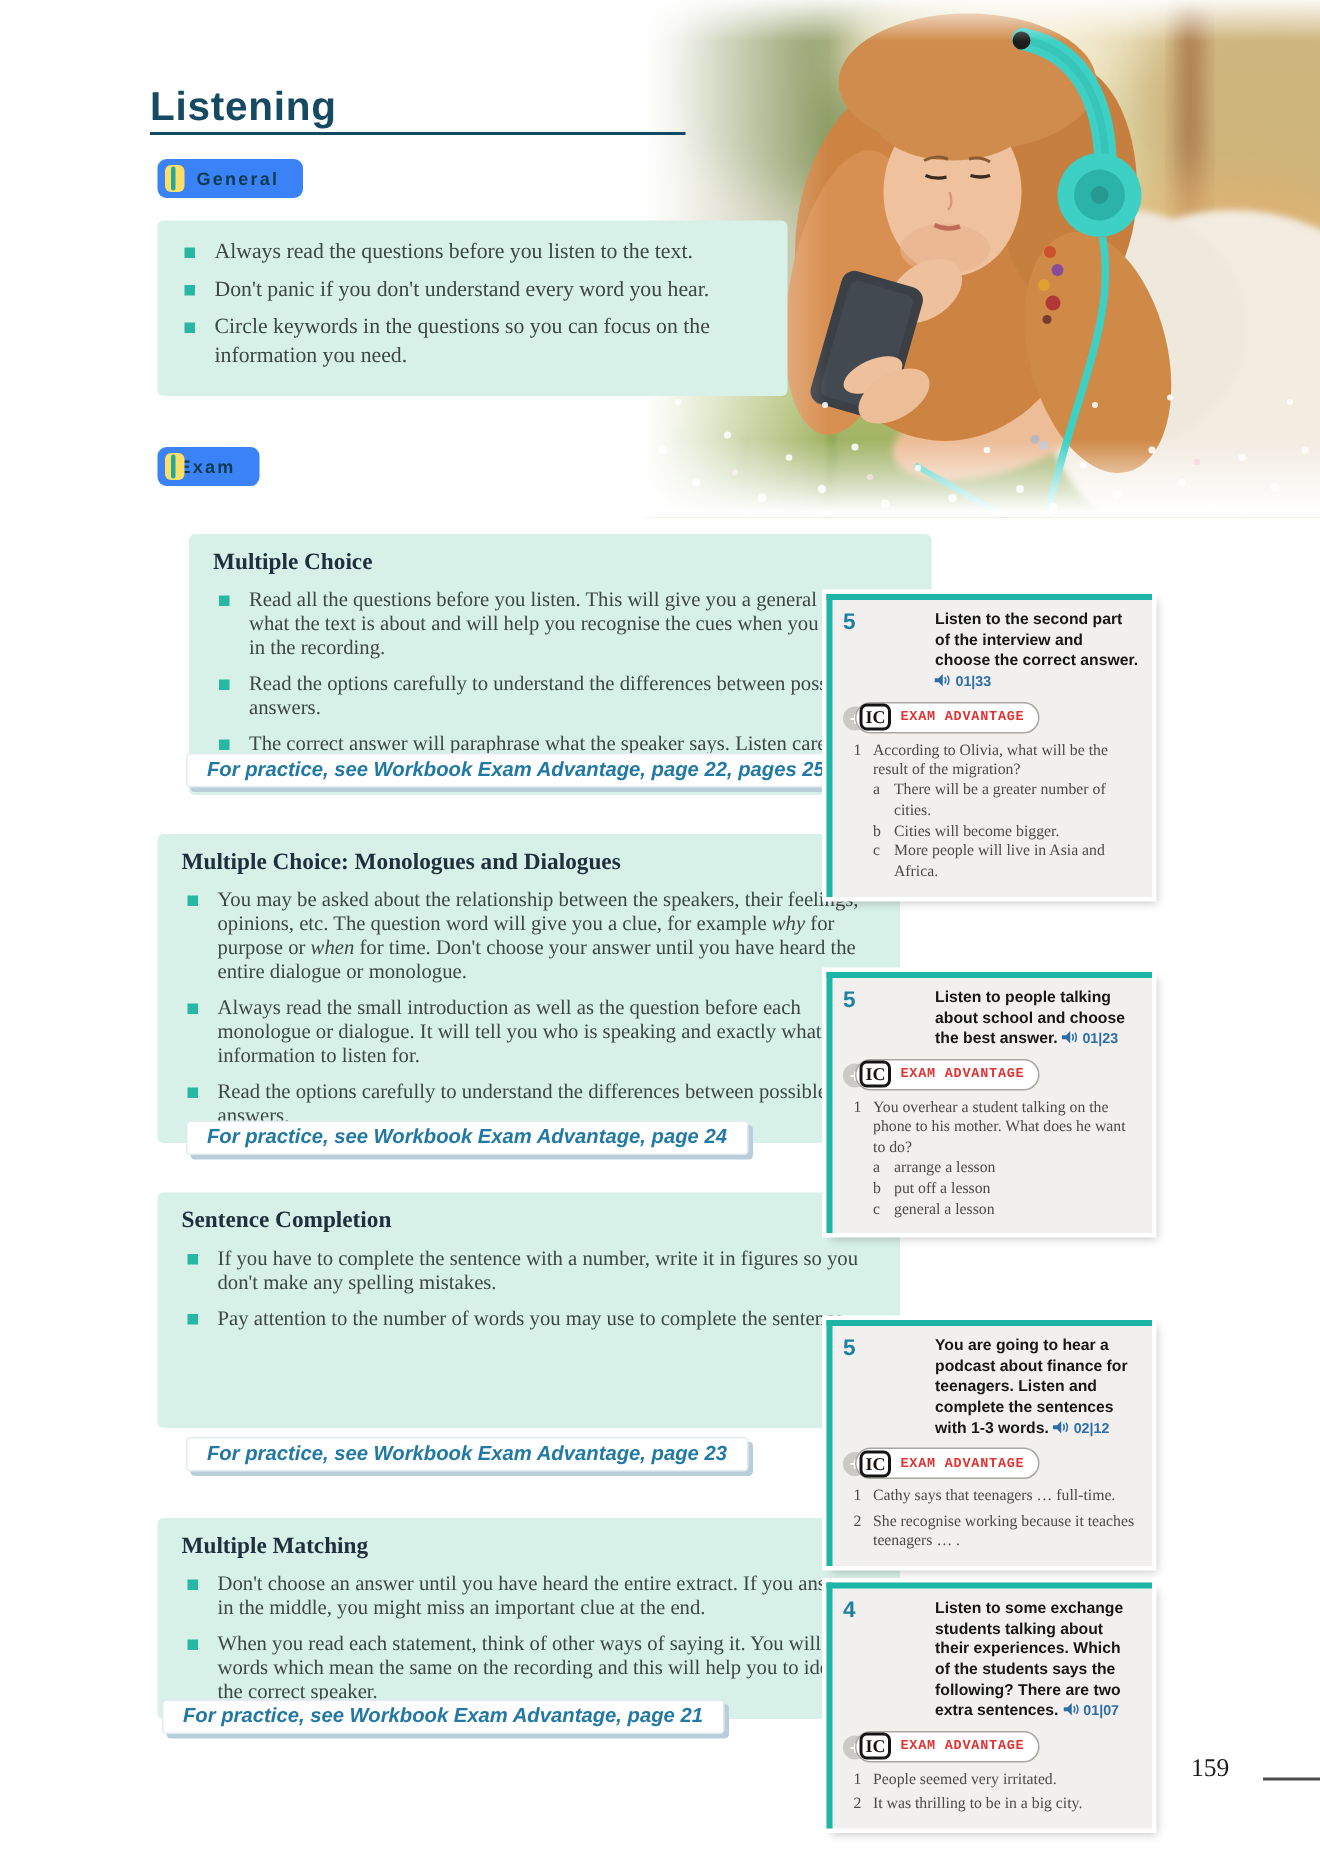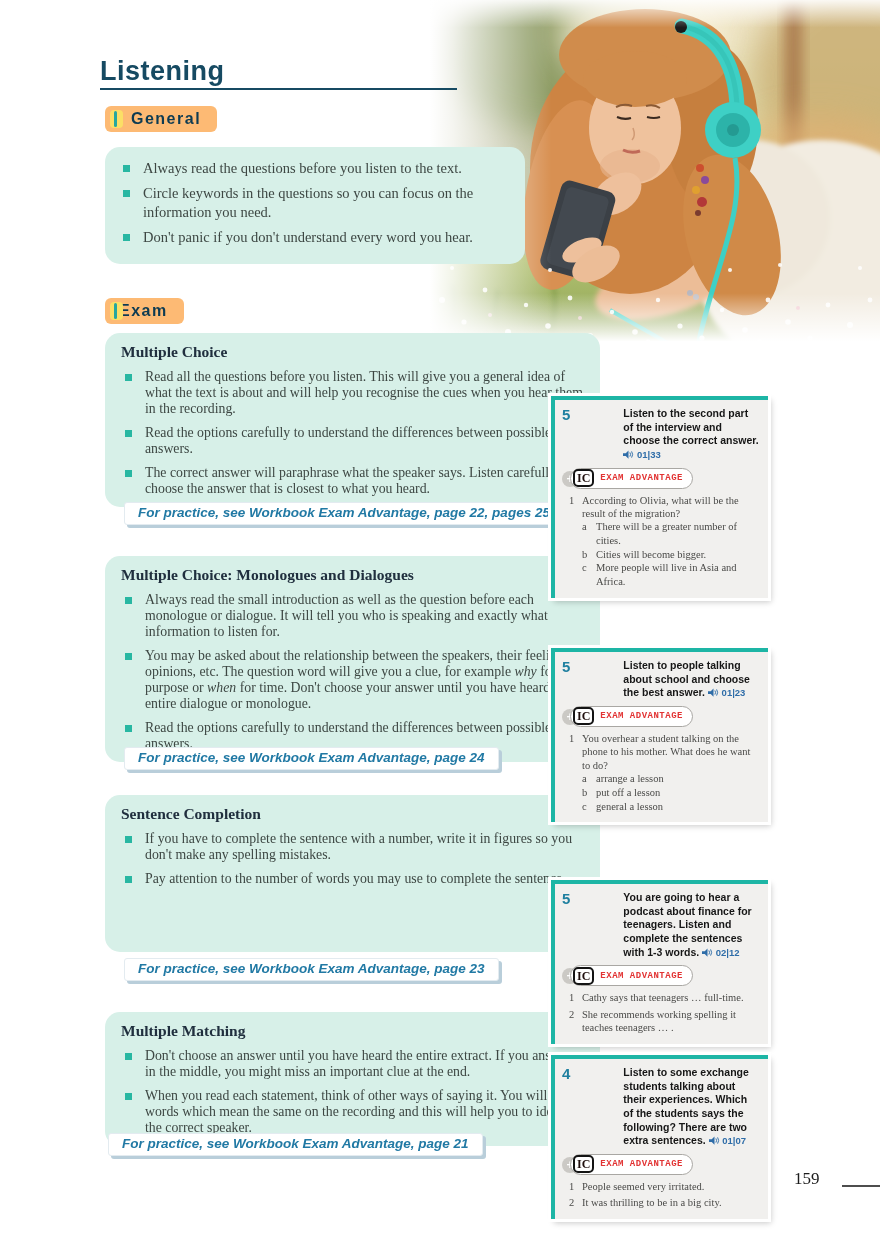--- a/index.html
+++ b/index.html
@@ -14,32 +14,32 @@
       linear-gradient(0deg,#fff 1%,rgba(255,255,255,0) 15%),
       linear-gradient(180deg,rgba(255,255,255,.9) 0%,rgba(255,255,255,0) 8%);}
 
   
   .title{position:absolute;left:100px;top:56px;font-family:"Liberation Sans",sans-serif;
          font-weight:bold;font-size:27px;letter-spacing:.5px;color:#164a62;z-index:3;}
   .title-rule{position:absolute;left:100px;top:88px;width:357px;height:2px;background:#164a62;z-index:3;}
 
   
   .badge{position:absolute;z-index:3;display:inline-flex;align-items:center;height:26px;
-         background:#fdba74;border-radius:6px;padding:0 16px 0 26px;
-         font-family:"Liberation Sans",sans-serif;font-weight:bold;font-size:16px;
+         background:#3b82f6;border-radius:6px;padding:0 16px 0 26px;
+         font-family:"Liberation Sans",sans-serif;font-weight:bold;font-size:12px;
          letter-spacing:1.5px;color:#0d3b52;}
   .badge::before{content:"";position:absolute;left:5px;top:4px;bottom:4px;width:13px;
          background:#fbdf66;border-radius:4px;}
   .badge::after{content:"";position:absolute;left:9px;top:5px;bottom:5px;width:3px;
          background:#25a89e;border-radius:2px;}
   .badge-general{left:105px;top:106px;}
   .badge-exam{left:105px;top:298px;padding-left:14px;}
 
   
-  .mintbox{position:absolute;background:#d7f0e8;border-radius:15px;box-sizing:border-box;z-index:2;}
+  .mintbox{position:absolute;background:#d7f0e8;border-radius:4px;box-sizing:border-box;z-index:2;}
   .genbox{left:105px;top:147px;width:420px;min-height:101px;padding:12px 14px 10px 14px;
           font-size:14.5px;line-height:1.32;color:#3d4743;}
   .secbox{left:105px;width:495px;padding:9px 16px 10px 16px;font-size:13.8px;line-height:1.16;color:#3d4743;}
   .sec-title{font-family:"Liberation Serif",serif;font-weight:bold;font-size:15.5px;
              color:#202f3e;margin:1px 0 8px 0;}
   ul.bullets{list-style:none;margin:0;padding:0;}
   .bullets li{position:relative;padding-left:24px;margin-bottom:8px;}
   .bullets li:last-child{margin-bottom:0;}
   .bullets li::before{content:"";position:absolute;left:4px;top:5px;width:7px;height:7px;background:#28b7a2;}
   .genbox .bullets li{margin-bottom:6px;}
@@ -219,44 +219,44 @@
 
   <div class="title">Listening</div>
   <div class="title-rule"></div>
 
   <div class="badge badge-general">
     <span>General</span>
   </div>
   <div class="mintbox genbox">
     <ul class="bullets">
       <li>Always read the questions before you listen to the text.</li>
+      <li>Don't panic if you don't understand every word you hear.</li>
       <li>Circle keywords in the questions so you can focus on the information you need.</li>
-      <li>Don't panic if you don't understand every word you hear.</li>
     </ul>
   </div>
 
   <div class="badge badge-exam">
     <span>Exam</span>
   </div>
 
-  <div class="mintbox secbox" style="top:333px;min-height:161px;">
+  <div class="mintbox secbox" style="top:356px;min-height:161px;margin-left:21px;">
     <div class="sec-title">Multiple Choice</div>
     <ul class="bullets">
       <li>Read all the questions before you listen. This will give you a general idea of what the text is about and will help you recognise the cues when you hear them in the recording.</li>
       <li>Read the options carefully to understand the differences between possible answers.</li>
       <li>The correct answer will paraphrase what the speaker says. Listen carefully and choose the answer that is closest to what you heard.</li>
     </ul>
   </div>
   <div class="practice" style="left:124px;top:502px;">For practice, see Workbook Exam Advantage, page 22, pages 25-28</div>
 
   <div class="mintbox secbox" style="top:556px;min-height:183px;">
     <div class="sec-title">Multiple Choice: Monologues and Dialogues</div>
     <ul class="bullets">
+      <li>You may be asked about the relationship between the speakers, their feelings, opinions, etc. The question word will give you a clue, for example <i>why</i> for purpose or <i>when</i> for time. Don't choose your answer until you have heard the entire dialogue or monologue.</li>
       <li>Always read the small introduction as well as the question before each monologue or dialogue. It will tell you who is speaking and exactly what information to listen for.</li>
-      <li>You may be asked about the relationship between the speakers, their feelings, opinions, etc. The question word will give you a clue, for example <i>why</i> for purpose or <i>when</i> for time. Don't choose your answer until you have heard the entire dialogue or monologue.</li>
       <li>Read the options carefully to understand the differences between possible answers.</li>
     </ul>
   </div>
   <div class="practice" style="left:124px;top:747px;">For practice, see Workbook Exam Advantage, page 24</div>
 
   <div class="mintbox secbox" style="top:795px;min-height:157px;">
     <div class="sec-title">Sentence Completion</div>
     <ul class="bullets">
       <li>If you have to complete the sentence with a number, write it in figures so you don't make any spelling mistakes.</li>
       <li>Pay attention to the number of words you may use to complete the sentence.</li>
@@ -378,21 +378,21 @@
         <span class="ic-logo">IC</span>
         <span class="adv">EXAM ADVANTAGE</span>
       </span>
     </div>
     <div class="sb-item">
       <span class="sb-item-num">1</span>
       <span>Cathy says that teenagers … full-time.</span>
     </div>
     <div class="sb-item">
       <span class="sb-item-num">2</span>
-      <span>She recommends working spelling it teaches teenagers … .</span>
+      <span>She recognise working because it teaches teenagers … .</span>
     </div>
   </div>
 
   <div class="sidebox" style="top:1055px;min-height:113px;">
     <div class="sb-head">
       <span class="sb-num">4</span>
       <span class="sb-instr">
         <span>Listen to some exchange students talking about their experiences. Which of the students says the following? There are two extra sentences.</span>
         <span class="audio">
           <svg width="11" height="9" viewBox="0 0 16 12">

